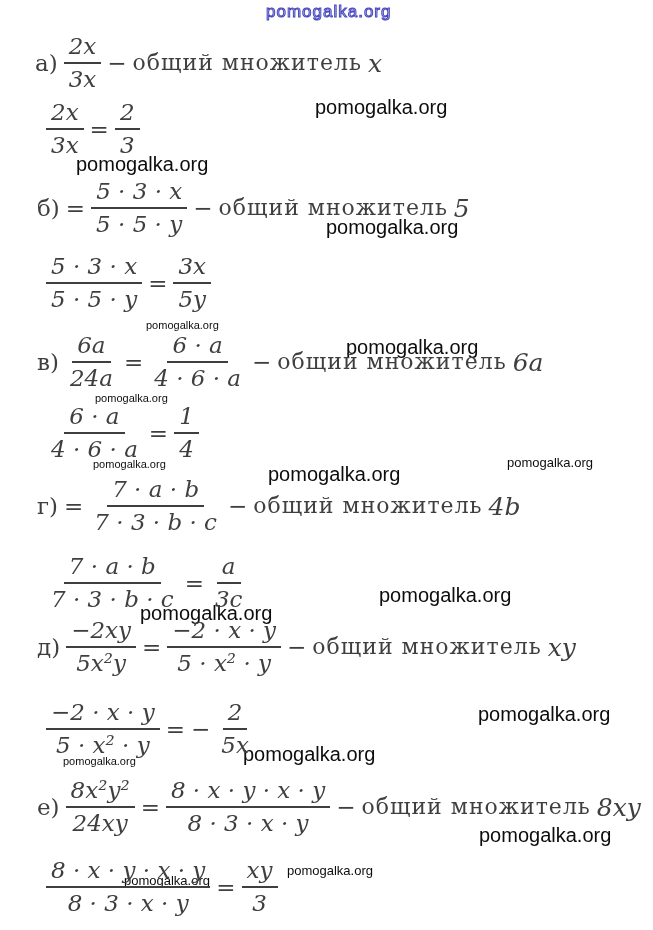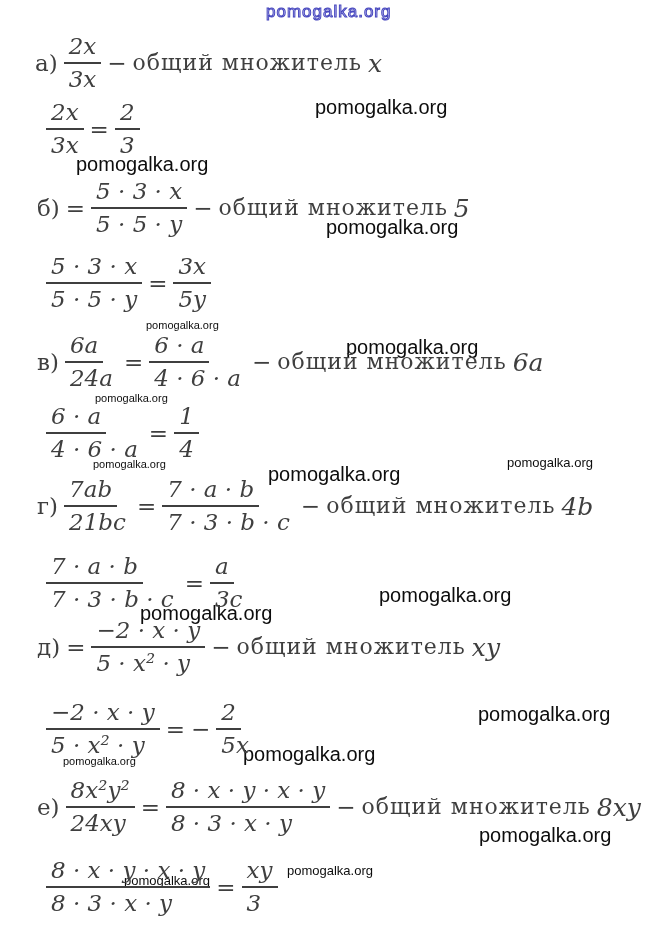--- a/index.html
+++ b/index.html
@@ -4,21 +4,21 @@
 <style>
   html,body { margin:0; padding:0; background:#ffffff; }
   .canvas {
     position:relative; width:653px; height:930px; background:#ffffff;
     overflow:hidden; font-family:"DejaVu Serif", serif; color:#3f3f3f;
   }
   .row {
     position:absolute; display:flex; align-items:center; gap:6px;
     font-size:23px; line-height:1.1; white-space:nowrap;
   }
-  .frac { display:inline-flex; flex-direction:column; align-items:flex-start; font-style:italic; }
+  .frac { display:inline-flex; flex-direction:column; align-items:center; font-style:italic; }
   .frac .num { padding:0 5px 3px; border-bottom:2px solid #3f3f3f; text-align:center; }
   .frac .den { padding:3px 5px 0; text-align:center; }
   .plabel, .eqs { font-style:normal; }
   .note { font-style:normal; font-size:22px; letter-spacing:1px; }
   .factor { font-style:italic; font-size:25px; }
   .sign { font-style:normal; }
   .wm {
     position:absolute; font-family:"Liberation Sans", sans-serif;
     font-weight:normal; color:#0d0d0d; white-space:nowrap; line-height:1;
   }
@@ -121,24 +121,20 @@
     </span>
     <span class="eqs">=</span>
     <span class="frac">
       <span class="num">1</span>
       <span class="den">4</span>
     </span>
   </div>
 
   <div class="row" style="left:37px; top:477px;">
     <span class="plabel">г)</span>
-    <span class="frac">
-      <span class="num">7ab</span>
-      <span class="den">21bc</span>
-    </span>
     <span class="eqs">=</span>
     <span class="frac">
       <span class="num">7 · a · b</span>
       <span class="den">7 · 3 · b · c</span>
     </span>
     <span class="eqs">−</span>
     <span class="note">общий множитель</span>
     <span class="factor">4b</span>
   </div>
 
@@ -149,20 +145,24 @@
     </span>
     <span class="eqs">=</span>
     <span class="frac">
       <span class="num">a</span>
       <span class="den">3c</span>
     </span>
   </div>
 
   <div class="row" style="left:37px; top:618px;">
     <span class="plabel">д)</span>
+    <span class="frac">
+      <span class="num">−2xy</span>
+      <span class="den">5x²y</span>
+    </span>
     <span class="eqs">=</span>
     <span class="frac">
       <span class="num">−2 · x · y</span>
       <span class="den">5 · x² · y</span>
     </span>
     <span class="eqs">−</span>
     <span class="note">общий множитель</span>
     <span class="factor">xy</span>
   </div>
 

